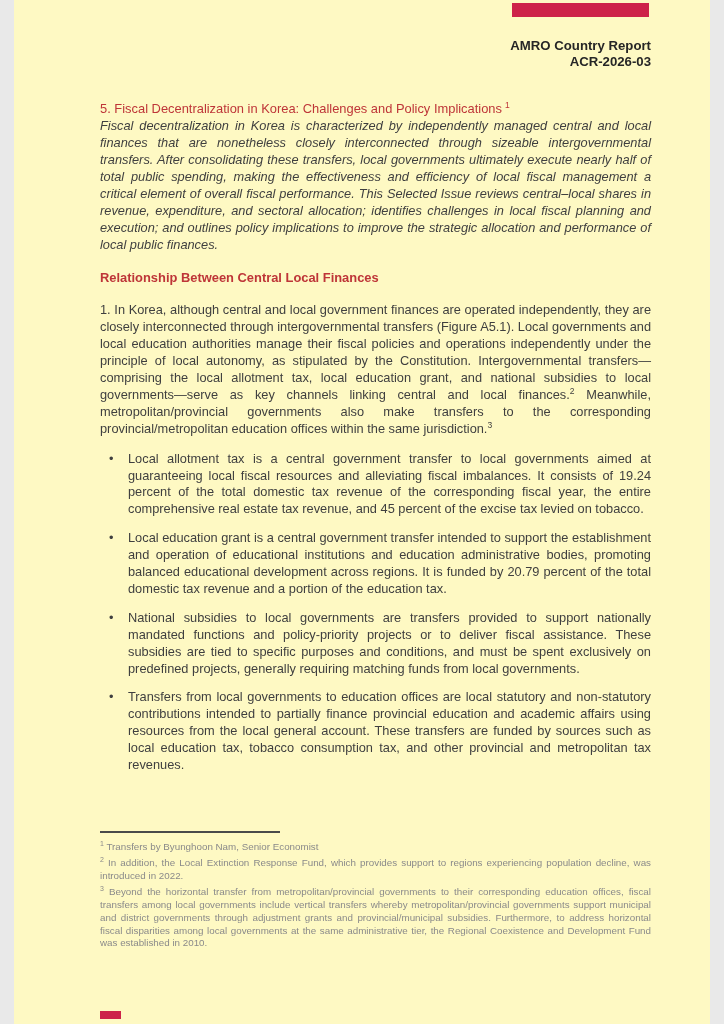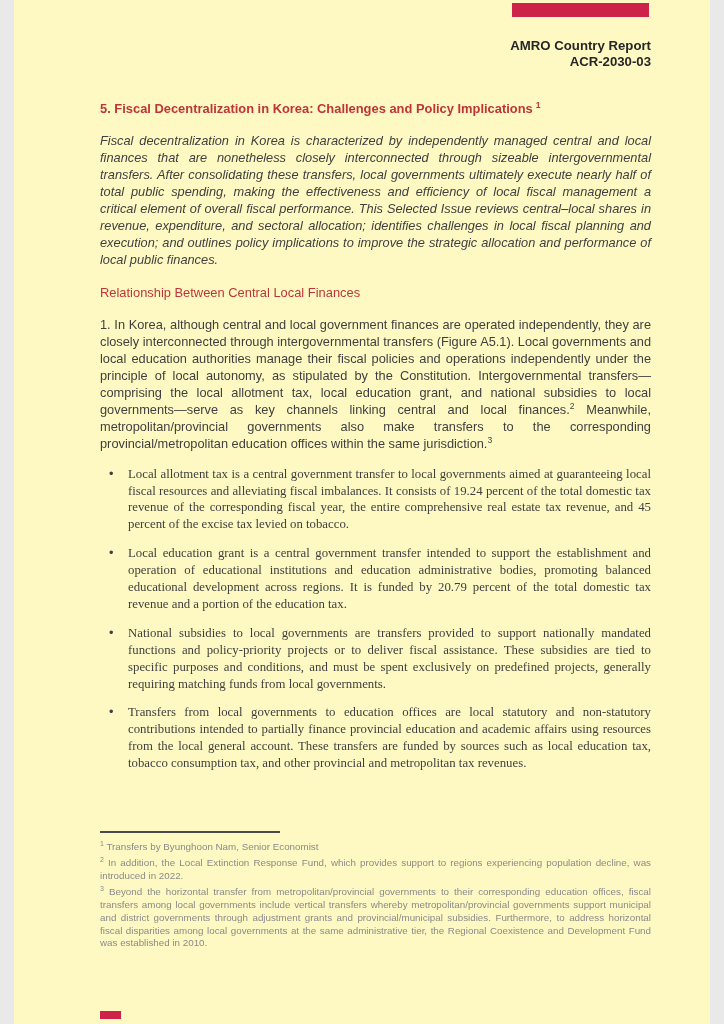--- a/index.html
+++ b/index.html
@@ -23,54 +23,53 @@
   }
   .doc-header{
     text-align:right;
     font-weight:bold;
     color:#262626;
     font-size:13.2px;line-height:16px;
   }
   .section-heading{
     margin-top:27px;
     color:#be3538;
-    font-weight:bold;
+    font-weight:normal;
     font-size:12.9px;
   }
   .section-heading sup{font-size:8.5px;margin-left:3px;}
   .abstract{
-    margin-top:15px;
     font-style:italic;
     text-align:justify;
   }
   .subheading{
     margin-top:17px;
     color:#be3538;
     font-size:12.9px;
+    font-weight:bold;
   }
   .para{
     margin-top:15px;
     text-align:justify;
   }
   .para .lead{font-weight:normal;}
   sup.fn-ref{font-size:8.5px;line-height:0;}
   .bullets{margin-top:13px;}
   .bullet-item{
     display:flex;
     margin-bottom:12px;
   }
   .bullet-marker{
     flex:0 0 28px;
     padding-left:9px;
     box-sizing:border-box;
   }
   .bullet-text{
     flex:1;
     text-align:justify;
-    font-family:Liberation Serif, serif;
   }
   .footnotes{
     position:absolute;left:86px;top:831px;width:551px;
     font-size:9.8px;line-height:12.8px;
     color:#8a8a8a;
   }
   .footnote-rule{
     width:180px;height:0;
     border-top:2px solid #4a4a4a;
     margin-bottom:5px;
@@ -87,21 +86,21 @@
 <body>
 
 <div class="page">
 
   <div class="top-bar"></div>
 
   <div class="content">
 
     <div class="doc-header">
       <div>AMRO Country Report</div>
-      <div>ACR-2030-03</div>
+      <div>ACR-2026-03</div>
     </div>
 
     <div class="section-heading"><span>5. Fiscal Decentralization in Korea: Challenges and Policy Implications</span><sup>1</sup></div>
 
     <div class="abstract">Fiscal decentralization in Korea is characterized by independently managed central and local finances that are nonetheless closely interconnected through sizeable intergovernmental transfers. After consolidating these transfers, local governments ultimately execute nearly half of total public spending, making the effectiveness and efficiency of local fiscal management a critical element of overall fiscal performance. This Selected Issue reviews central–local shares in revenue, expenditure, and sectoral allocation; identifies challenges in local fiscal planning and execution; and outlines policy implications to improve the strategic allocation and performance of local public finances.</div>
 
     <div class="subheading">Relationship Between Central Local Finances</div>
 
     <div class="para"><span class="lead">1. In Korea, although central and local government finances are operated independently, they are closely interconnected through intergovernmental transfers</span><span> (Figure A5.1). Local governments and local education authorities manage their fiscal policies and operations independently under the principle of local autonomy, as stipulated by the Constitution. Intergovernmental transfers—comprising the local allotment tax, local education grant, and national subsidies to local governments—serve as key channels linking central and local finances.</span><sup class="fn-ref">2</sup><span> Meanwhile, metropolitan/provincial governments also make transfers to the corresponding provincial/metropolitan education offices within the same jurisdiction.</span><sup class="fn-ref">3</sup></div>
 

